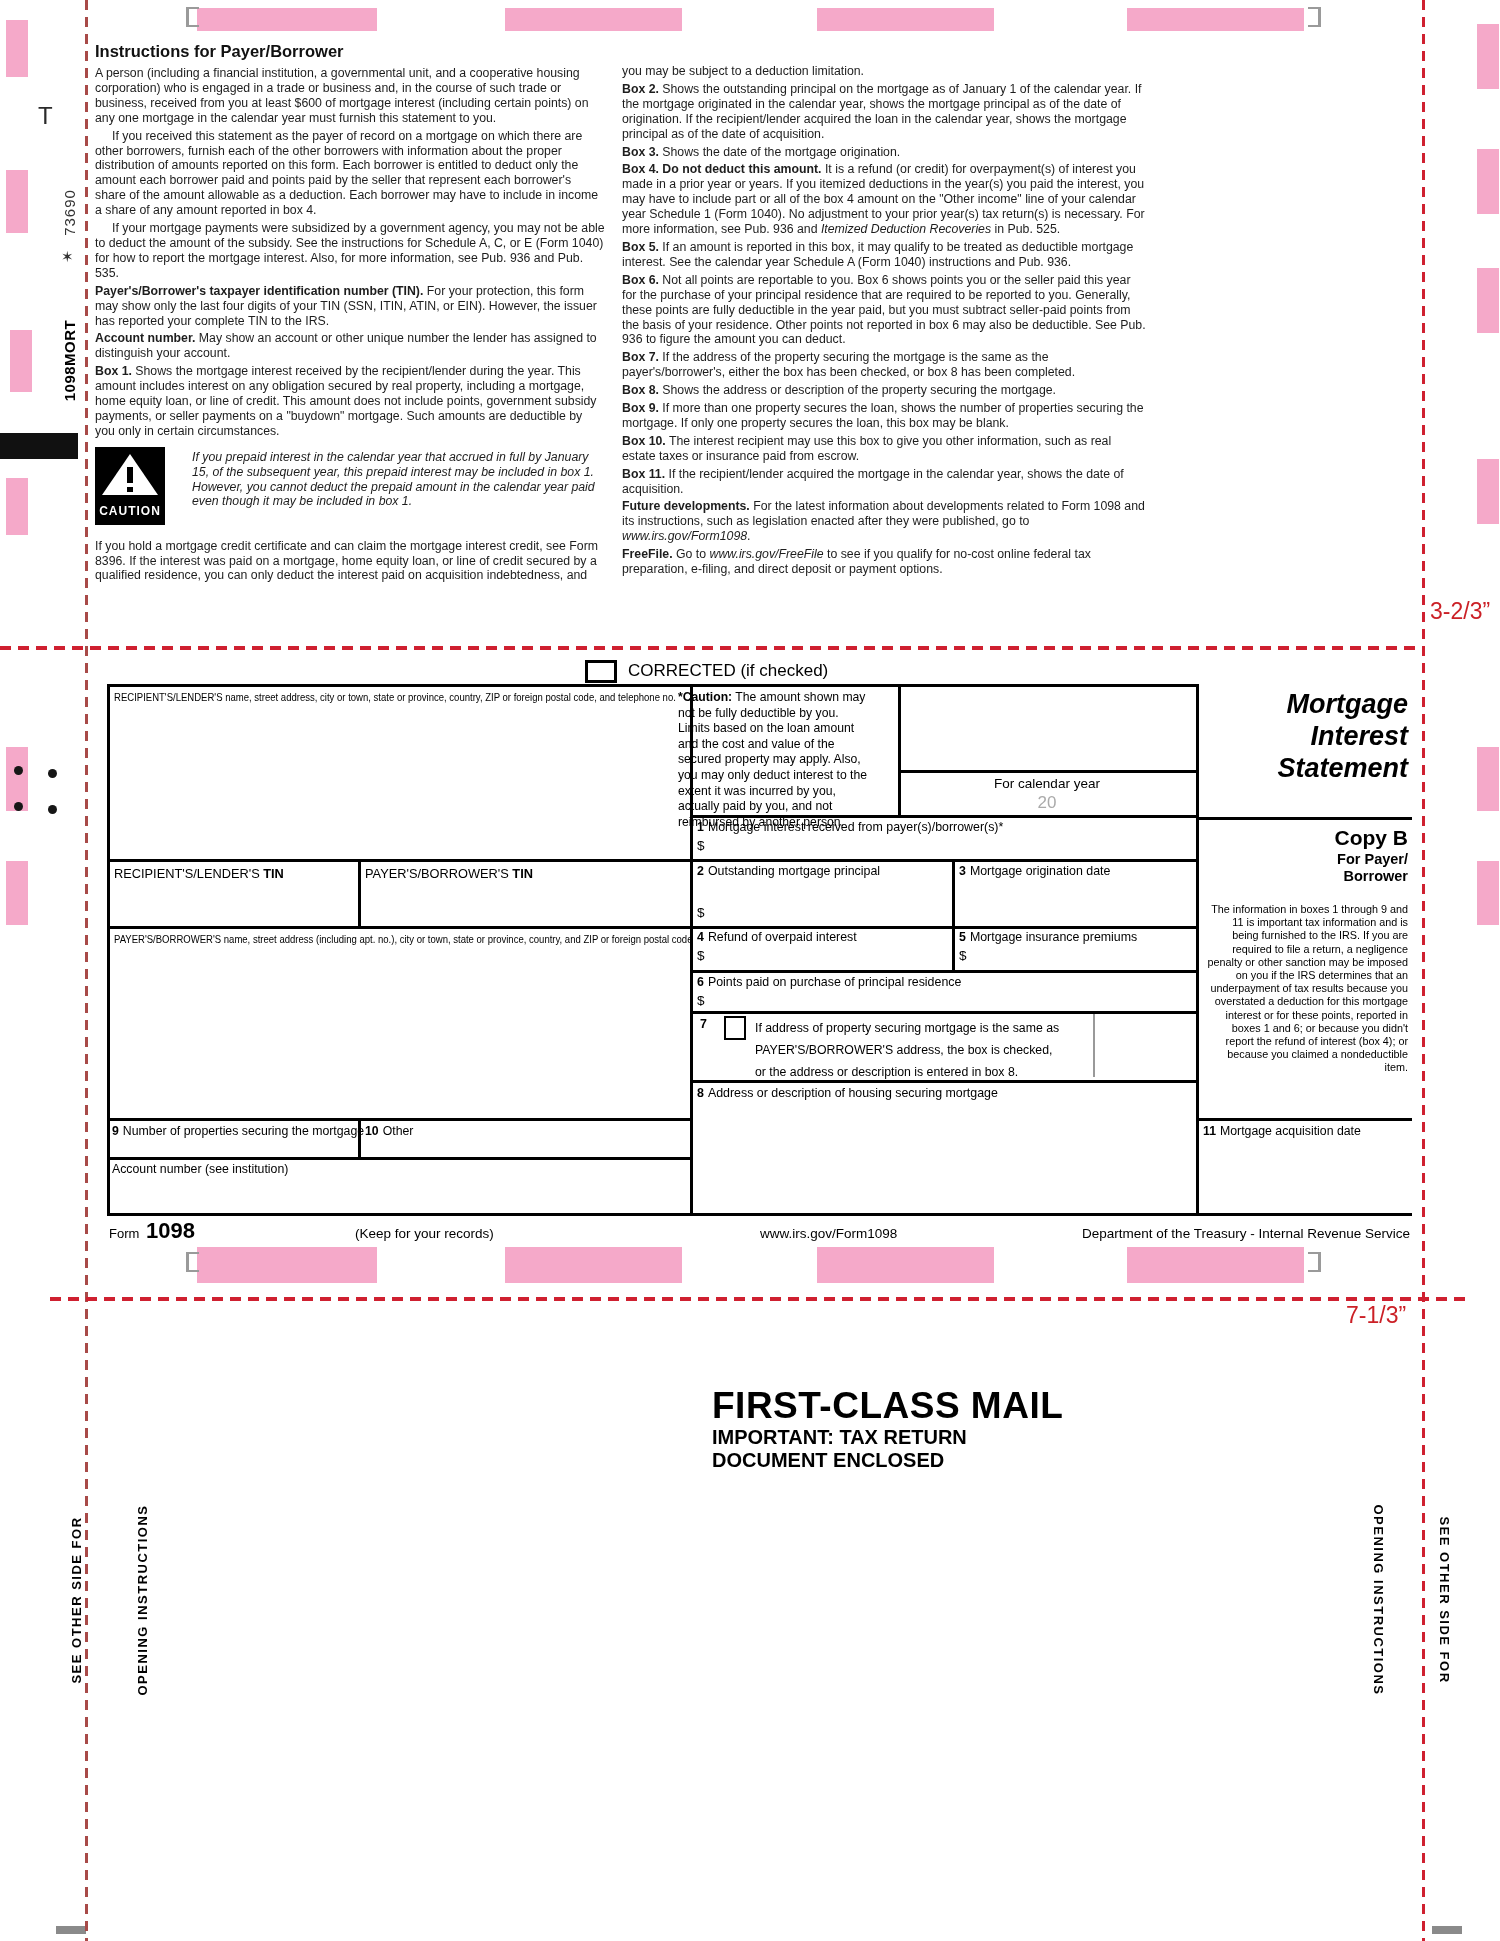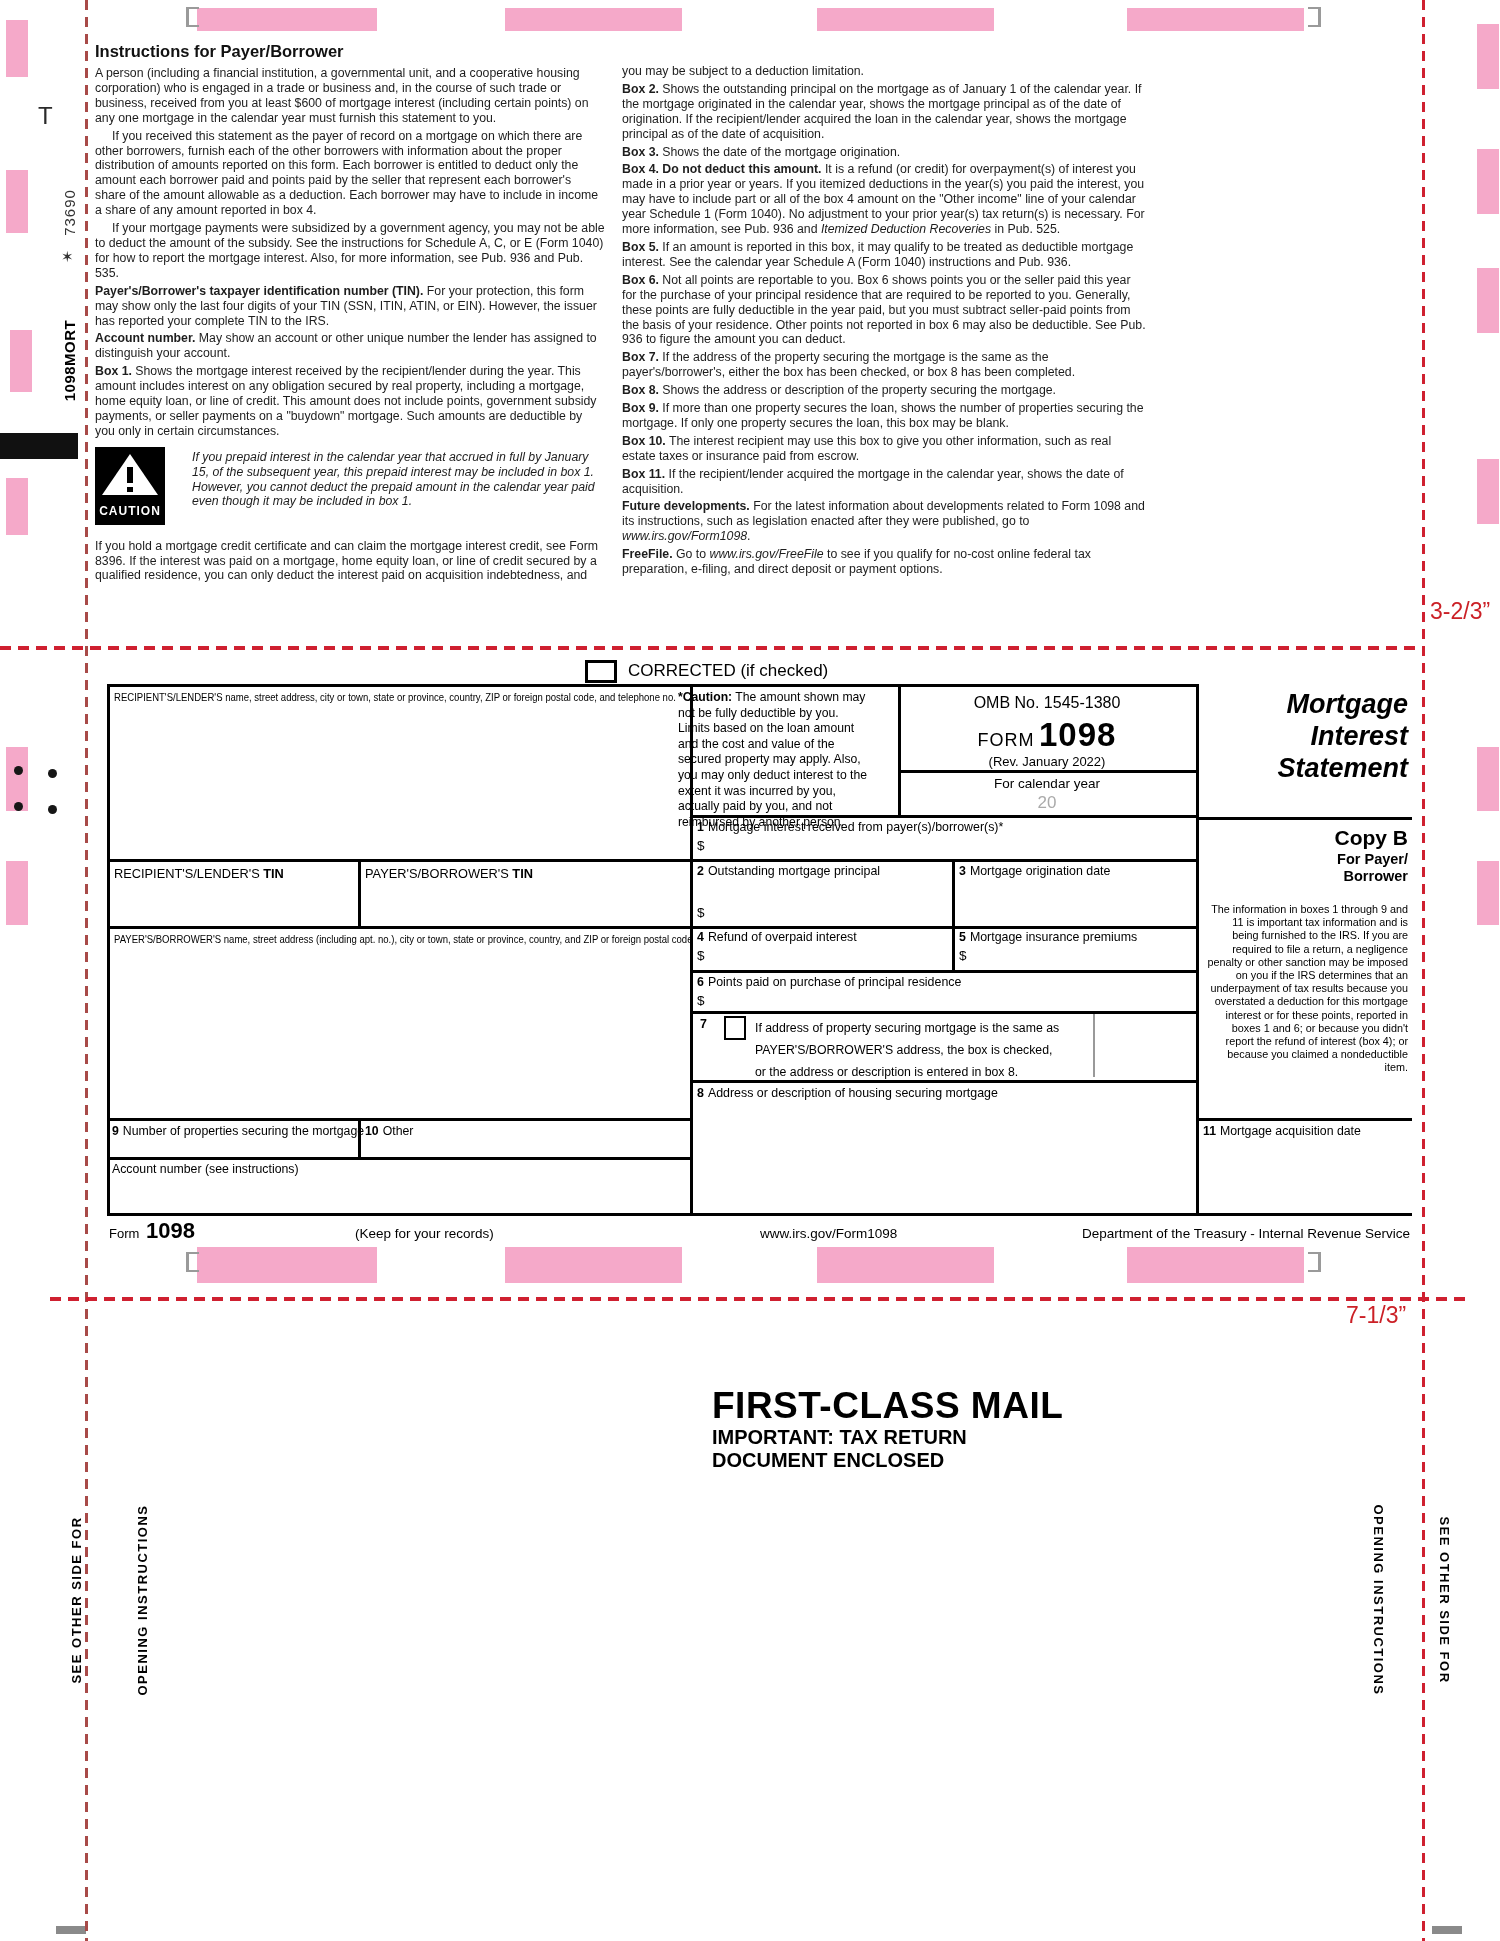--- a/index.html
+++ b/index.html
@@ -180,32 +180,24 @@
   <div class="flabel" style="left:365px;top:866px;font-size:12.8px">
     <span>PAYER'S/BORROWER'S </span><b style="margin:0">TIN</b>
   </div>
   <div class="flabel cond" style="left:114px;top:933px">PAYER'S/BORROWER'S name, street address (including apt. no.), city or town, state or province, country, and ZIP or foreign postal code</div>
   <div class="flabel" style="left:112px;top:1124px;font-size:12.3px">
     <b>9</b><span>Number of properties securing the mortgage</span>
   </div>
   <div class="flabel" style="left:365px;top:1124px;font-size:12.3px">
     <b>10</b><span>Other</span>
   </div>
-  <div class="flabel" style="left:112px;top:1162px;font-size:12.3px">Account number (see instructions)</div>
+  <div class="flabel" style="left:112px;top:1162px;font-size:12.3px">Account number (see institution)</div>
 
   <div class="flabel" style="left:678px;top:690px;width:192px;font-size:12.2px;line-height:15.6px">
     <b style="margin:0">*Caution:</b><span> The amount shown may not be fully deductible by you. Limits based on the loan amount and the cost and value of the secured property may apply. Also, you may only deduct interest to the extent it was incurred by you, actually paid by you, and not reimbursed by another person.</span>
-  </div>
-  <div class="omb-block" style="top:694px">
-    <div style="font-size:16px">OMB No. 1545-1380</div>
-    <div style="margin-top:4px">
-      <span style="font-size:18px;letter-spacing:1px">FORM</span>
-      <span style="font-size:33px;font-weight:bold;letter-spacing:1px">1098</span>
-    </div>
-    <div style="font-size:13px;margin-top:0">(Rev. January 2022)</div>
   </div>
   <div class="omb-block" style="top:776px;font-size:13.5px">For calendar year</div>
   <div class="omb-block" style="top:793px;font-size:17px;color:#aaa">20</div>
 
   <div class="flabel" style="left:697px;top:820px">
     <b>1</b><span>Mortgage interest received from payer(s)/borrower(s)*</span>
   </div>
   <div class="dollar" style="left:697px;top:838px">$</div>
 
   <div class="flabel" style="left:697px;top:864px">

